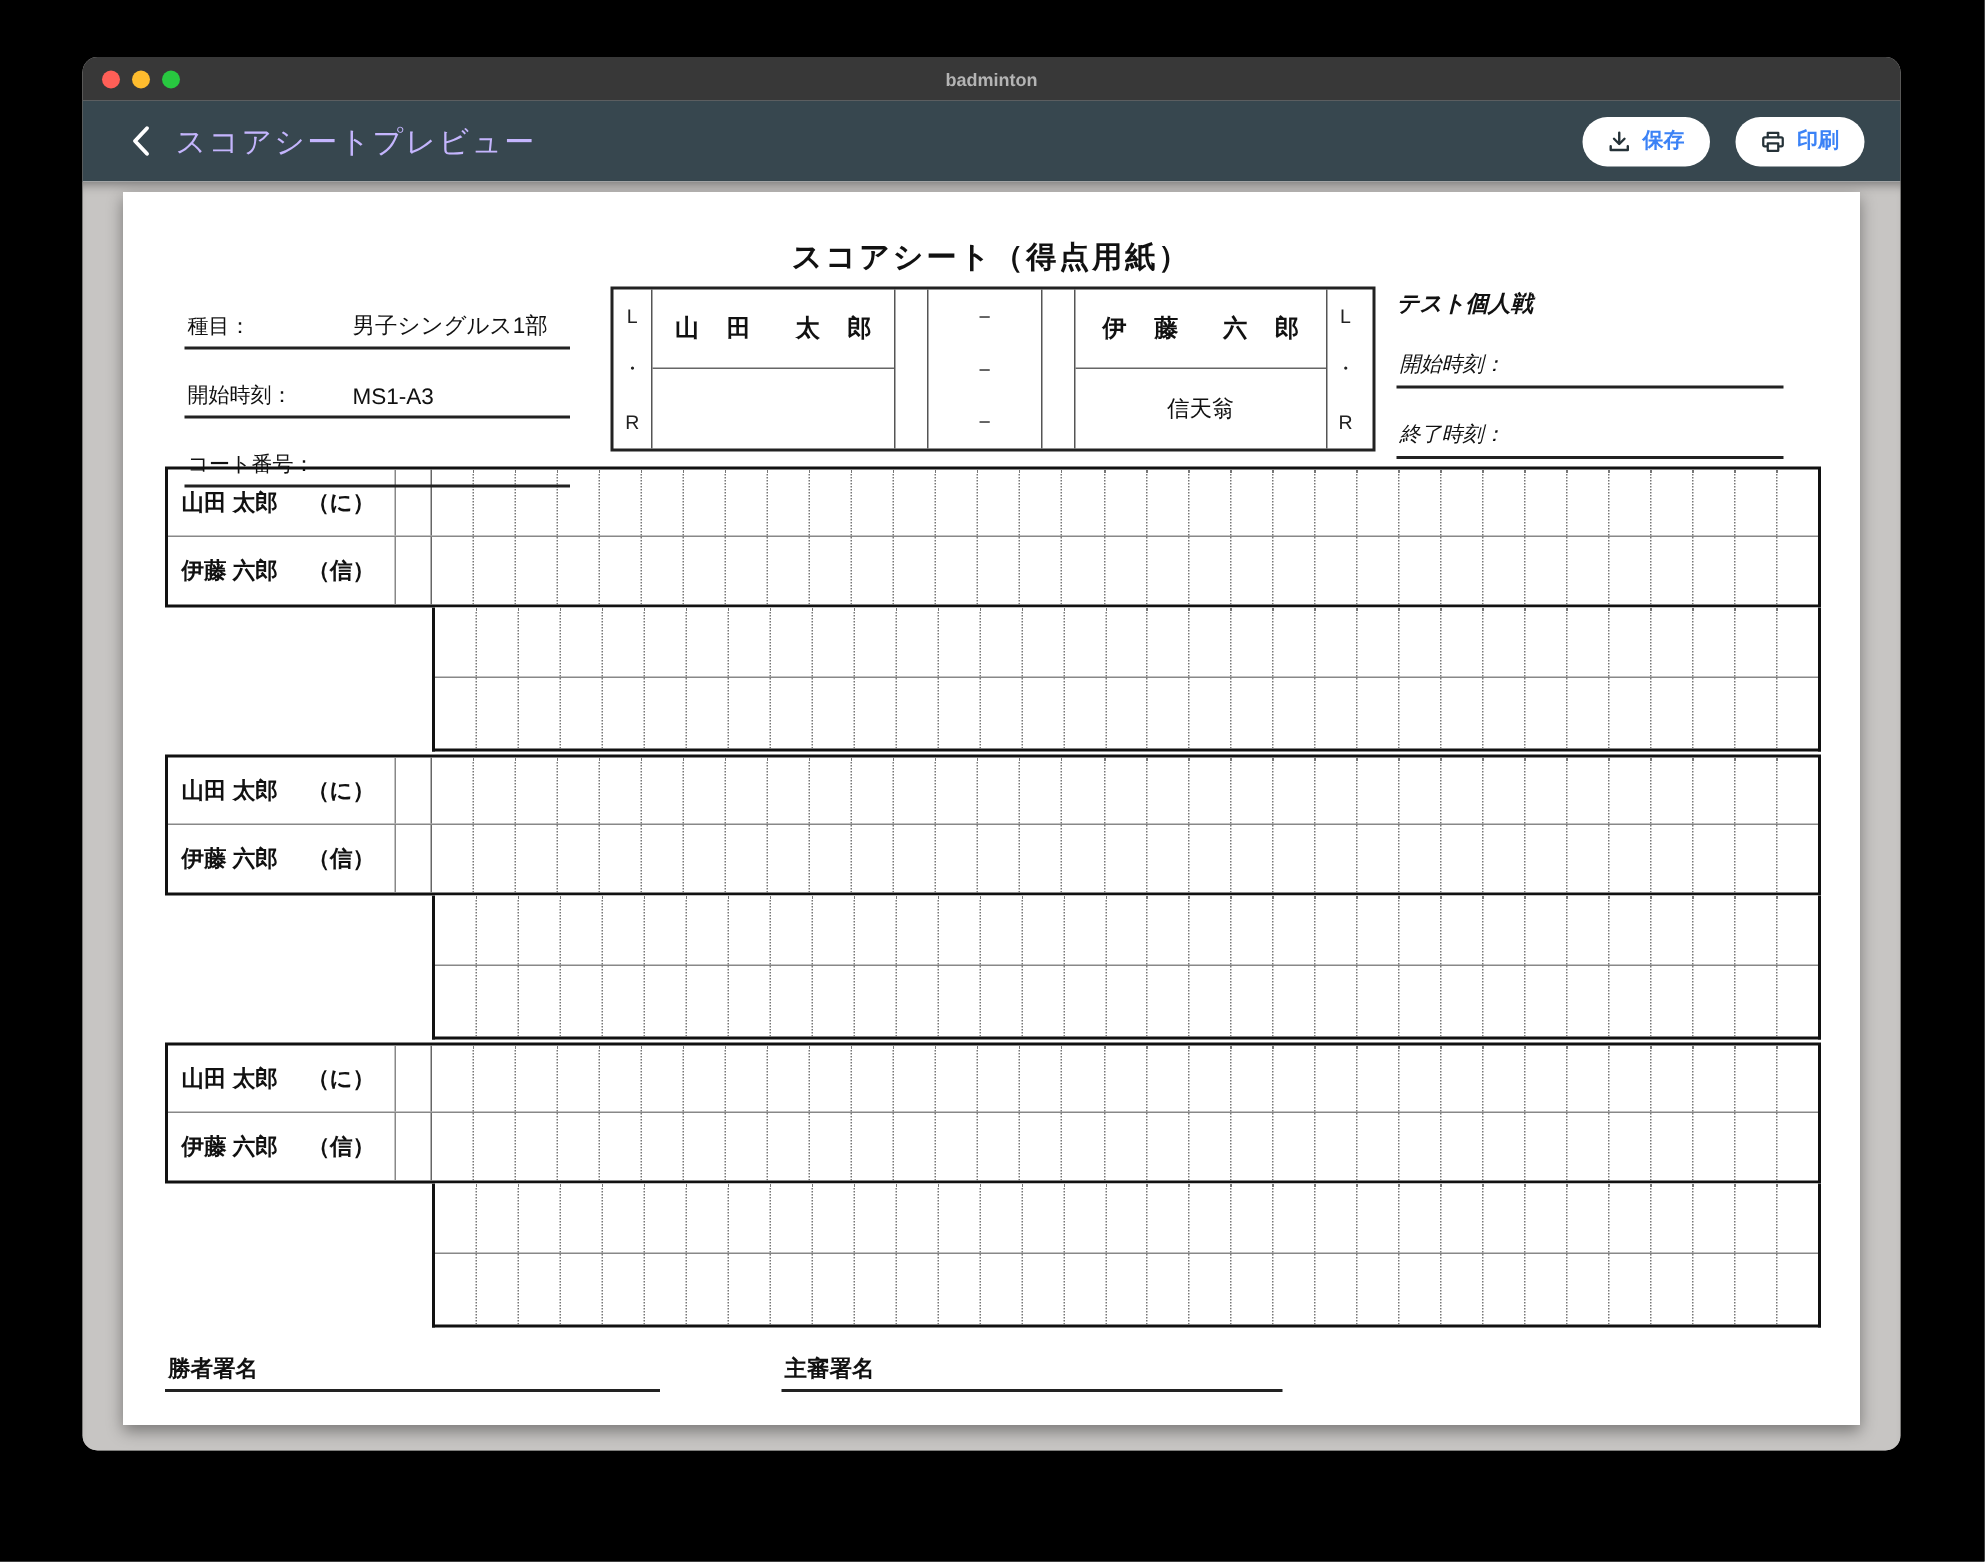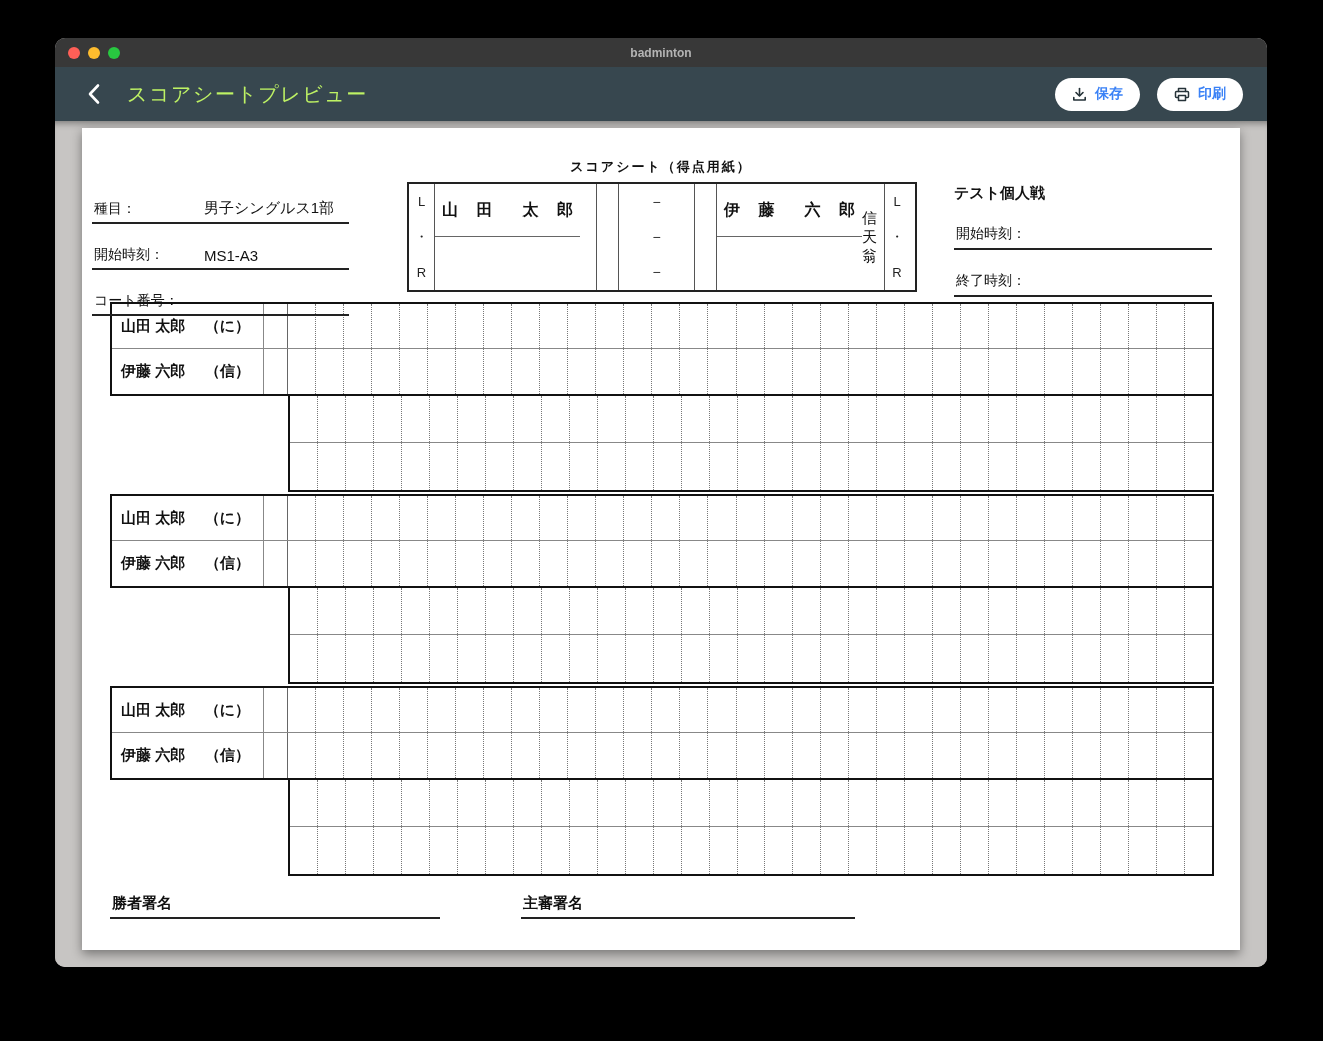--- a/index.html
+++ b/index.html
@@ -11,60 +11,60 @@
 
   
   .titlebar { height:29px; background:#383838; display:flex; align-items:center; position:relative; }
   .lights { position:absolute; left:13px; top:0; height:29px; display:flex; align-items:center; gap:8px; }
   .light { width:12px; height:12px; border-radius:50%; }
   .tb-title { flex:1; text-align:center; color:#b4b4b4; font-size:12px; font-weight:700; }
 
   
   .appbar { height:54px; background:#37474f; display:flex; align-items:center; padding:0 24px; }
   .back-btn { width:30px; height:30px; display:flex; align-items:center; justify-content:center; cursor:pointer; background:none; border:none; }
-  .appbar-title { color:#bef264; font-size:20px; font-weight:500; letter-spacing:1.5px; margin-left:18px; }
+  .appbar-title { color:#c4b5fd; font-size:20px; font-weight:500; letter-spacing:1.5px; margin-left:8px; }
   .appbar-spacer { flex:1; }
   .pill-btn { background:#fff; border:none; border-radius:17px; height:33px; padding:0 17px;
               display:flex; align-items:center; gap:8px; font-size:14px; font-weight:600;
               color:#3b82f6; cursor:pointer; font-family:inherit; }
   .pill-btn + .pill-btn { margin-left:17px; }
 
   
   .content { height:846px; padding-top:7px; display:flex; justify-content:center;
              background:#c7c5c3; box-shadow:inset 0 7px 7px -5px rgba(0,0,0,.4); }
   .paper { width:1158px; height:822px; background:#fff; box-shadow:0 4px 10px rgba(0,0,0,.4);
            color:#111; }
 
-  .sheet-title { margin-top:30px; text-align:center; font-size:13px; font-weight:700; letter-spacing:2px; }
+  .sheet-title { margin-top:30px; text-align:center; font-size:20px; font-weight:700; letter-spacing:2px; }
 
   
   .head { position:relative; height:112px; margin-top:6px; }
 
-  .fields { position:absolute; left:10px; top:8px; width:257px; }
+  .fields { position:absolute; left:41px; top:8px; width:257px; }
   .field { display:flex; align-items:baseline; border-bottom:2px solid #222;
            padding:0 2px 4px 2px; margin-bottom:12px; height:34px; align-items:flex-end; }
   .field-label { width:110px; font-size:14px; font-weight:500; }
   .field-value { flex:1; font-size:15px; font-weight:500; }
 
   .match-box { position:absolute; left:325px; top:0; width:510px; height:110px;
                border:2px solid #222; display:flex; background:#fff; }
   .mb-col { border-left:1px solid #555; }
   .mb-col:first-child { border-left:none; }
   .lr-col { width:25px; display:flex; flex-direction:column; justify-content:space-around;
             align-items:center; font-size:13px; color:#222; }
-  .player-col { display:flex; }
+  .player-col { display:flex; flex-direction:column; }
   .p1-col { width:162px; } .p2-col { width:168px; }
   .player-name { height:53px; border-bottom:1px solid #666; display:flex; align-items:center;
                  justify-content:center; font-weight:700; font-size:16px; letter-spacing:7px; padding-left:7px; }
   .player-team { flex:1; display:flex; align-items:center; justify-content:center; font-size:15px; }
   .gap-col { width:22px; }
   .dash-col { width:76px; display:flex; flex-direction:column; justify-content:space-around;
               align-items:center; font-size:14px; color:#333; }
 
-  .right-info { position:absolute; left:872px; top:2px; width:258px; }
+  .right-info { position:absolute; left:849px; top:2px; width:258px;font-style:italic; }
   .tournament { font-size:15px; font-weight:600; }
   .info-field { border-bottom:2px solid #222; padding:0 2px 5px 2px; margin-top:14px; height:33px;
                 display:flex; align-items:flex-end; font-size:14px; font-weight:500; }
 
   
   .score-table { margin-top:8px; }
   .named-block { margin:0 26px 0 28px; border:2px solid #111; background:#fff; }
   .named-row { height:45px; display:flex; }
   .named-row:first-child { border-bottom:1px solid #888; }
   .name-cell { width:152px; border-right:1px solid #888; display:flex; align-items:center;

